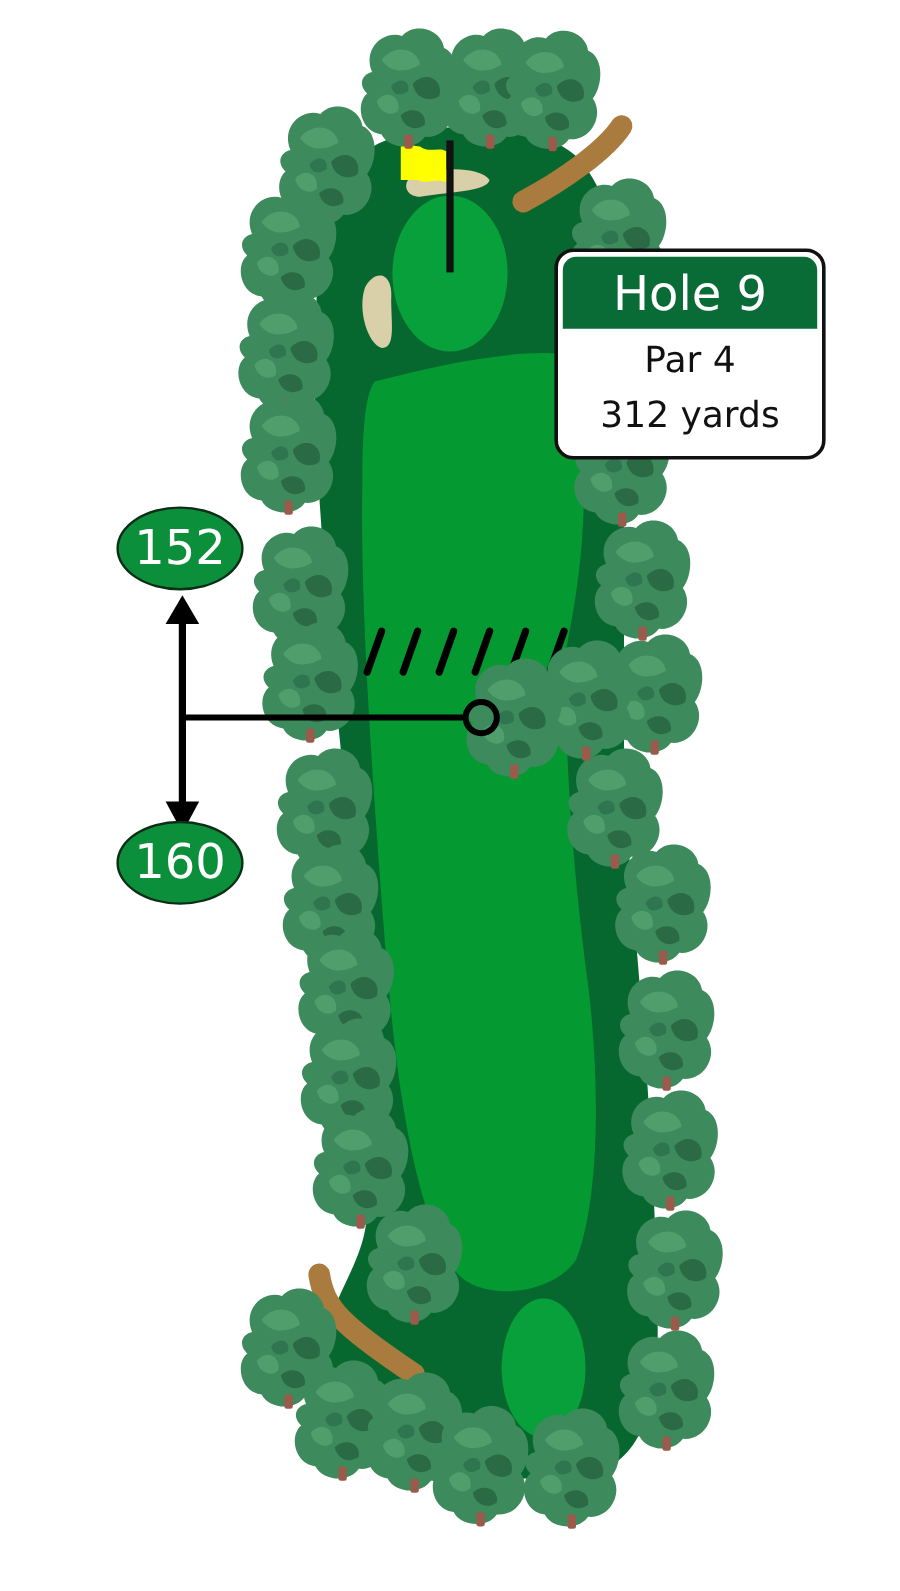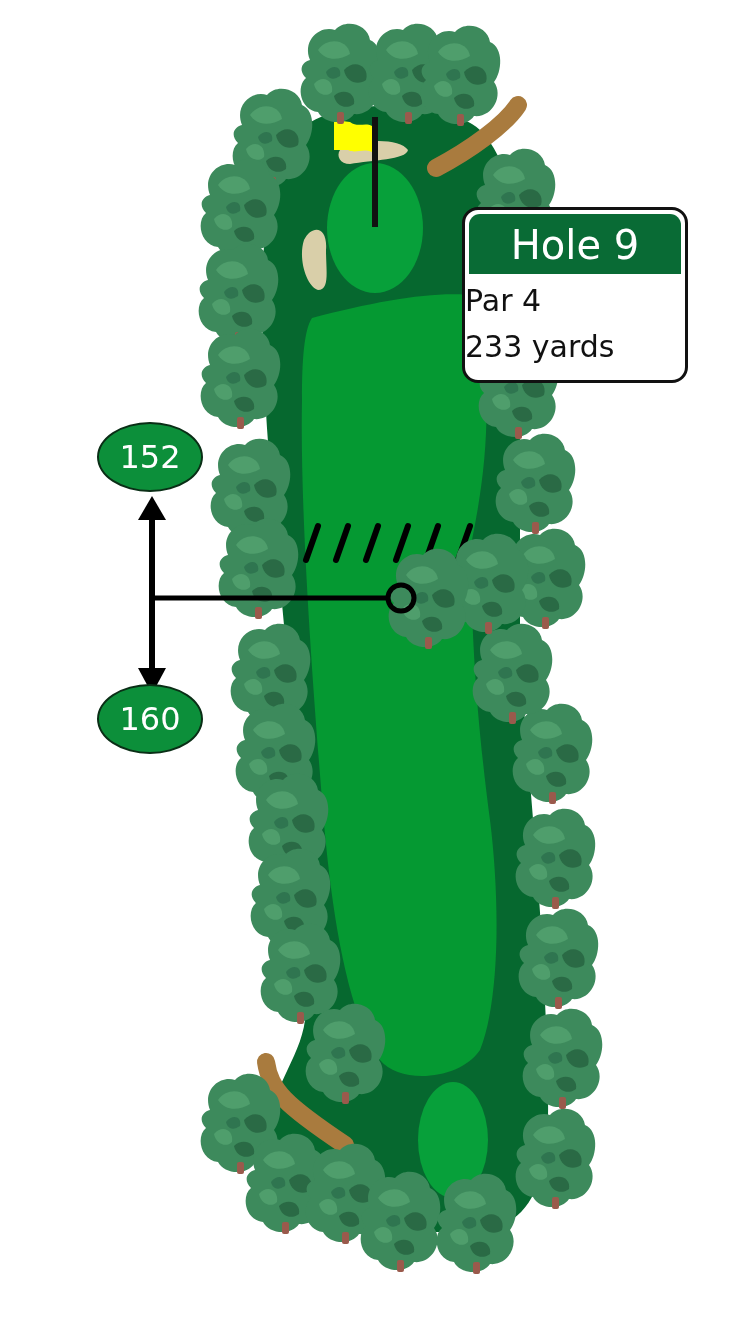--- a/index.html
+++ b/index.html
@@ -7,26 +7,26 @@
     #course { position: absolute; left: 0; top: 0; width: 750px; height: 1326px; }
     .hole-card {
       position: absolute; left: 462px; top: 207px; width: 226px; height: 176px;
       border: 3px solid #111; border-radius: 16px; background: #fff; overflow: hidden;
       box-sizing: border-box;
     }
     .hole-card .head {
       background: #096b35; color: #fff; height: 60px; line-height: 62px;
       text-align: center; font-size: 40px; margin: 4px 4px 0 4px; border-radius: 11px 11px 0 0;
     }
-    .hole-card .line { color: #111; font-size: 30px; line-height: 46px; }
+    .hole-card .line { text-align: center; color: #111; font-size: 30px; line-height: 46px; }
     .hole-card .line.first { margin-top: 4px; }
     .yard-oval {
       position: absolute; width: 106px; height: 70px; border-radius: 50%;
       background: #0c8f3a; border: 2px solid #0a2e16; box-sizing: border-box;
-      color: #fff; font-size: 32px; text-align: center; line-height: 66px;
+      color: #fff; font-size: 40px; text-align: center; line-height: 66px;
     }
     #oval-152 { left: 97px; top: 422px; }
     #oval-160 { left: 97px; top: 684px; }
   </style>
 </head>
 <body>
 
 <svg id="course" viewBox="0 0 750 1326" xmlns="http://www.w3.org/2000/svg">
   <defs>
     <g id="tree">
@@ -108,17 +108,17 @@
     <polygon points="138,520 152,496 166,520" fill="#000"></polygon>
     <polygon points="138,668 152,694 166,668" fill="#000"></polygon>
     <line x1="152" y1="598" x2="388" y2="598" stroke="#000" stroke-width="5"></line>
     <circle cx="401" cy="598" r="13" fill="none" stroke="#000" stroke-width="5"></circle>
   </g>
 </svg>
 
 <div class="hole-card">
   <div class="head">Hole 9</div>
   <div class="line first">Par 4</div>
-  <div class="line">233 yards</div>
+  <div class="line">312 yards</div>
 </div>
 
 <div class="yard-oval" id="oval-152">152</div>
 <div class="yard-oval" id="oval-160">160</div>
 
 </body></html>

